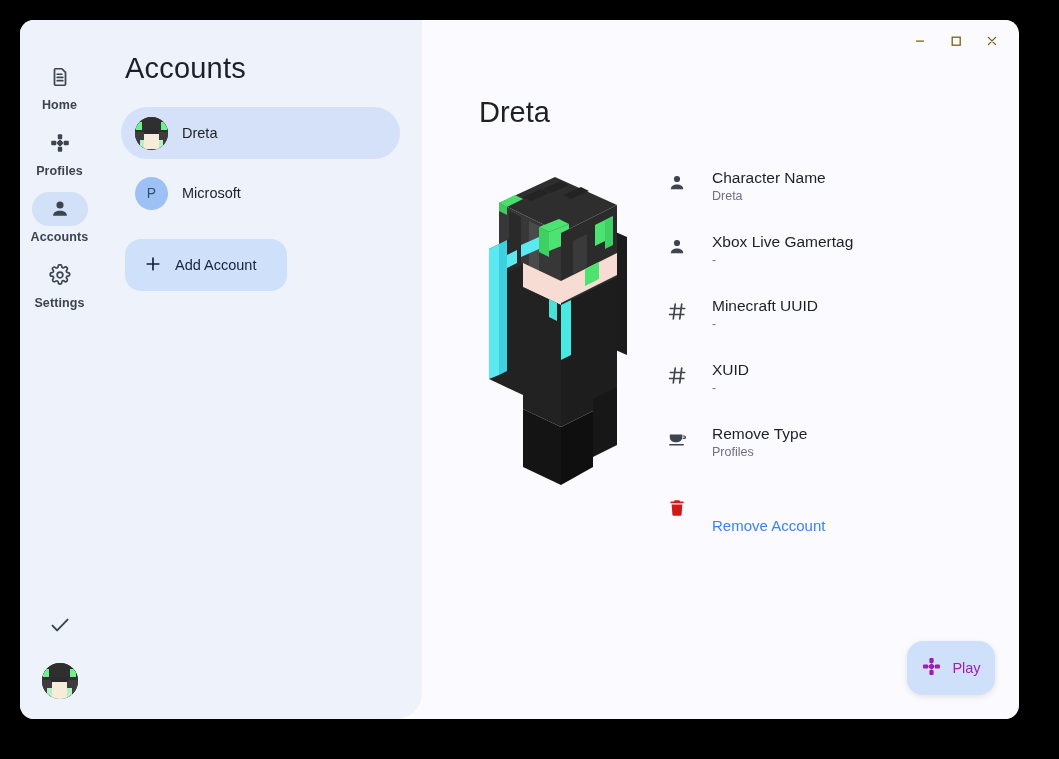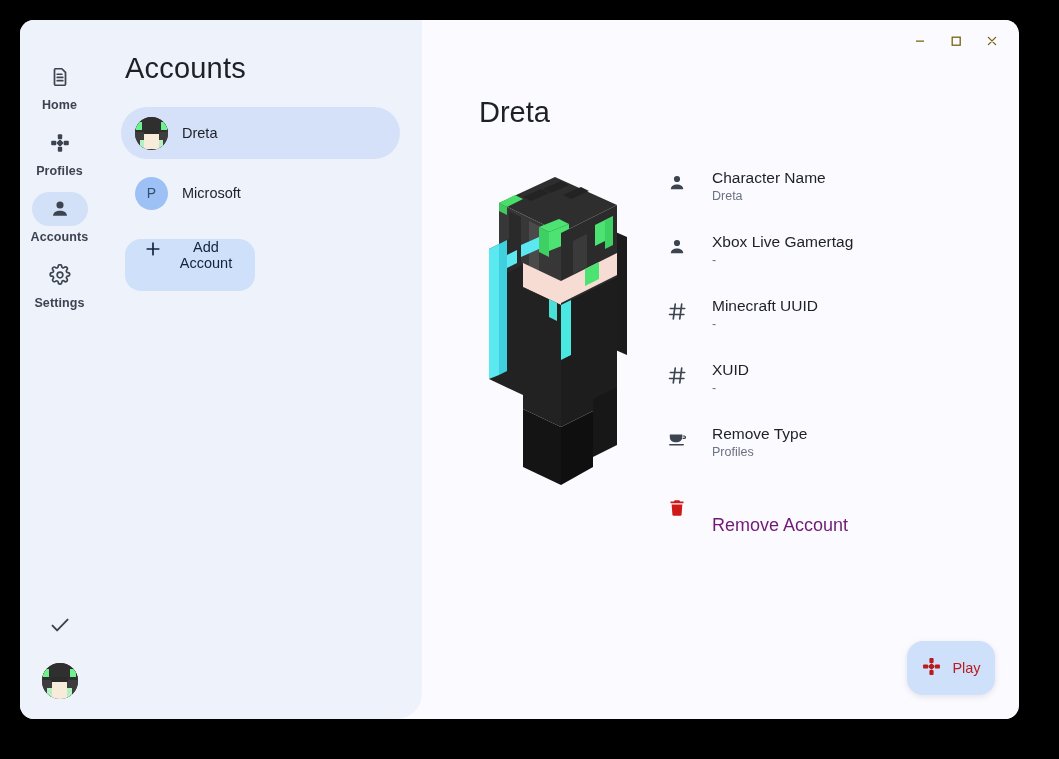--- a/index.html
+++ b/index.html
@@ -65,22 +65,22 @@
     display:flex;align-items:center;gap:14px;height:52px;border-radius:26px;
     padding:0 14px;box-sizing:border-box;cursor:pointer;margin-bottom:8px;
   }
   .acct-row.selected{background:#d5e1f8;}
   .acct-name{font-size:14.5px;color:#1d2026;}
   .letter-avatar{
     width:33px;height:33px;border-radius:50%;background:#9dc0f5;color:#33506f;
     display:flex;align-items:center;justify-content:center;font-size:14px;
   }
   .add-btn{
-    margin-top:20px;margin-left:4px;width:130px;height:52px;border-radius:16px;
-    background:#cfe0fb;display:flex;align-items:flex-start;gap:12px;padding:0 18px;
+    margin-top:20px;margin-left:4px;width:162px;height:52px;border-radius:16px;
+    background:#cfe0fb;display:flex;align-items:center;gap:12px;padding:0 18px;
     box-sizing:border-box;cursor:pointer;color:#14223a;border:none;
     font-family:"Liberation Sans", sans-serif;
   }
   .add-btn span.lbl{font-size:14.5px;}
 
   
   .detail{flex:1;position:relative;background:#fafaff;}
   .titlebar{
     position:absolute;right:0;top:0;height:42px;display:flex;align-items:center;
     gap:6px;padding-right:12px;
@@ -92,26 +92,26 @@
   .skin-wrap{position:absolute;left:55px;top:125px;width:185px;height:340px;}
 
   .info-list{position:absolute;left:244px;top:148px;width:330px;}
   .info-row{display:flex;align-items:flex-start;gap:24px;height:64px;position:relative;}
   .info-icon{width:22px;height:22px;flex:0 0 22px;color:#3c4450;margin-top:4px;
     display:flex;align-items:center;justify-content:center;}
   .info-label{font-size:15.5px;color:#1d2026;line-height:19px;}
   .info-value{font-size:12.5px;color:#6b7280;line-height:17px;margin-top:1px;}
   .danger-row{display:flex;align-items:center;gap:24px;height:40px;cursor:pointer;}
   .danger-row .info-icon{color:#d01919;margin-top:0;}
-  .danger-label{font-size:18px;color:#701a75;margin-top:34px;}
+  .danger-label{font-size:15px;color:#3b82f6;margin-top:34px;}
 
   .play-btn{
     position:absolute;right:24px;bottom:24px;width:88px;height:54px;border-radius:16px;
     background:#cfe0fb;display:flex;align-items:center;justify-content:center;gap:10px;
-    cursor:pointer;color:#b91c1c;border:none;font-family:"Liberation Sans", sans-serif;
+    cursor:pointer;color:#a21caf;border:none;font-family:"Liberation Sans", sans-serif;
     box-shadow:0 2px 6px rgba(20,34,58,.10);
   }
   .play-btn .lbl{font-size:14.5px;}
 </style>
 </head>
 <body>
 
 <div class="window">
 
   <div class="rail">

